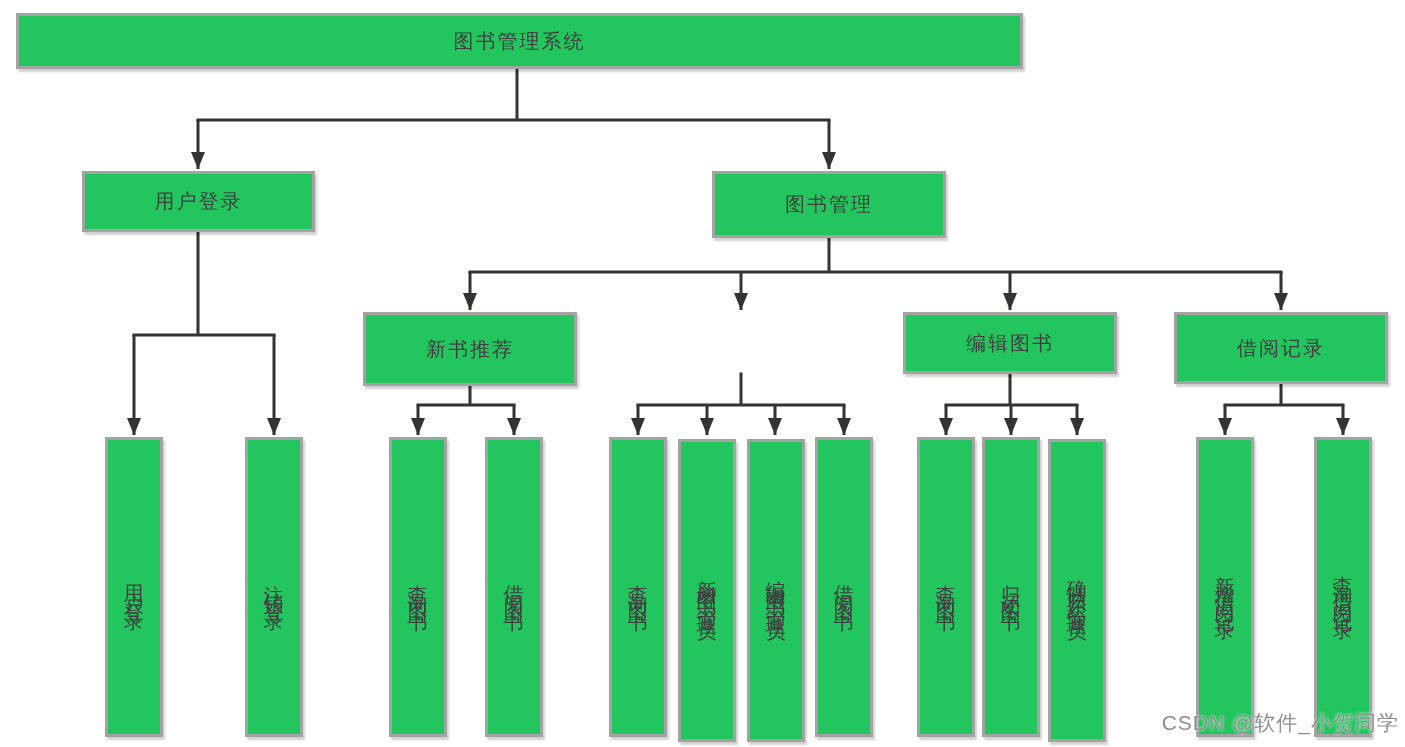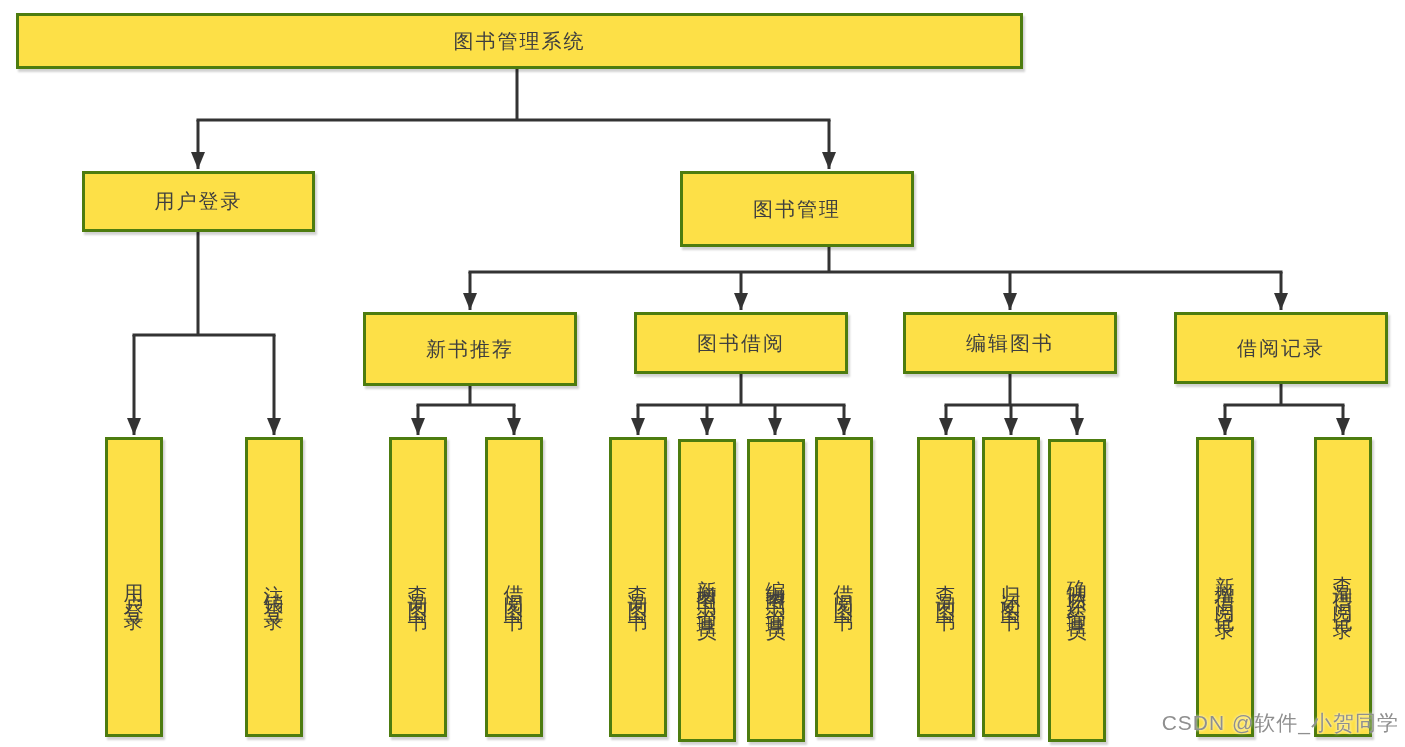--- a/index.html
+++ b/index.html
@@ -2,22 +2,22 @@
 <html><head>
 <meta charset="utf-8">
 <style>
   html,body{margin:0;padding:0;background:#ffffff;}
   .stage{
     position:relative;width:1405px;height:747px;background:#ffffff;
     font-family:"Liberation Sans","DejaVu Sans",sans-serif;overflow:hidden;
   }
   .connectors{position:absolute;left:0;top:0;width:1405px;height:747px;}
   .node{
-    position:absolute;box-sizing:border-box;background:#fde047;
-    border:3px solid #4d7c0f;color:#3f3f3f;
+    position:absolute;box-sizing:border-box;background:#22c55e;
+    border:3px solid #a3a3a3;color:#3f3f3f;
     display:flex;align-items:center;justify-content:center;
     box-shadow:2px 3px 2px rgba(0,0,0,0.18);
   }
   .h{font-size:20px;letter-spacing:2px;white-space:nowrap;}
   .v{
     writing-mode:vertical-rl;text-orientation:mixed;
     font-size:20px;letter-spacing:9px;line-height:1;
   }
   .v.long{letter-spacing:6px;}
   .watermark{
@@ -64,24 +64,23 @@
       <path marker-end="url(#ah)" d="M1011,405 V435"></path>
       <path marker-end="url(#ah)" d="M1077,405 V435"></path>
       <path marker-end="url(#ah)" d="M1225,405 V435"></path>
       <path marker-end="url(#ah)" d="M1343,405 V435"></path>
     </g>
   </svg>
 
   <div class="node h" style="left:16px;top:13px;width:1007px;height:56px">图书管理系统</div>
 
   <div class="node h" style="left:82px;top:171px;width:233px;height:61px">用户登录</div>
-  <div class="node h" style="left:680px;top:171px;width:234px;height:76px">图书管理</div>
+  <div class="node h" style="left:712px;top:171px;width:234px;height:67px">图书管理</div>
 
   <div class="node h" style="left:363px;top:312px;width:214px;height:74px">新书推荐</div>
-  <div class="node h" style="left:634px;top:312px;width:214px;height:62px">图书借阅</div>
   <div class="node h" style="left:903px;top:312px;width:214px;height:62px">编辑图书</div>
   <div class="node h" style="left:1174px;top:312px;width:214px;height:72px">借阅记录</div>
 
   <div class="node v" style="left:105px;top:437px;width:58px;height:300px">用户登录</div>
   <div class="node v" style="left:245px;top:437px;width:58px;height:300px">注销登录</div>
 
   <div class="node v" style="left:389px;top:437px;width:58px;height:300px">查询图书</div>
   <div class="node v" style="left:485px;top:437px;width:58px;height:300px">借阅图书</div>
 
   <div class="node v" style="left:609px;top:437px;width:58px;height:300px">查询图书</div>

